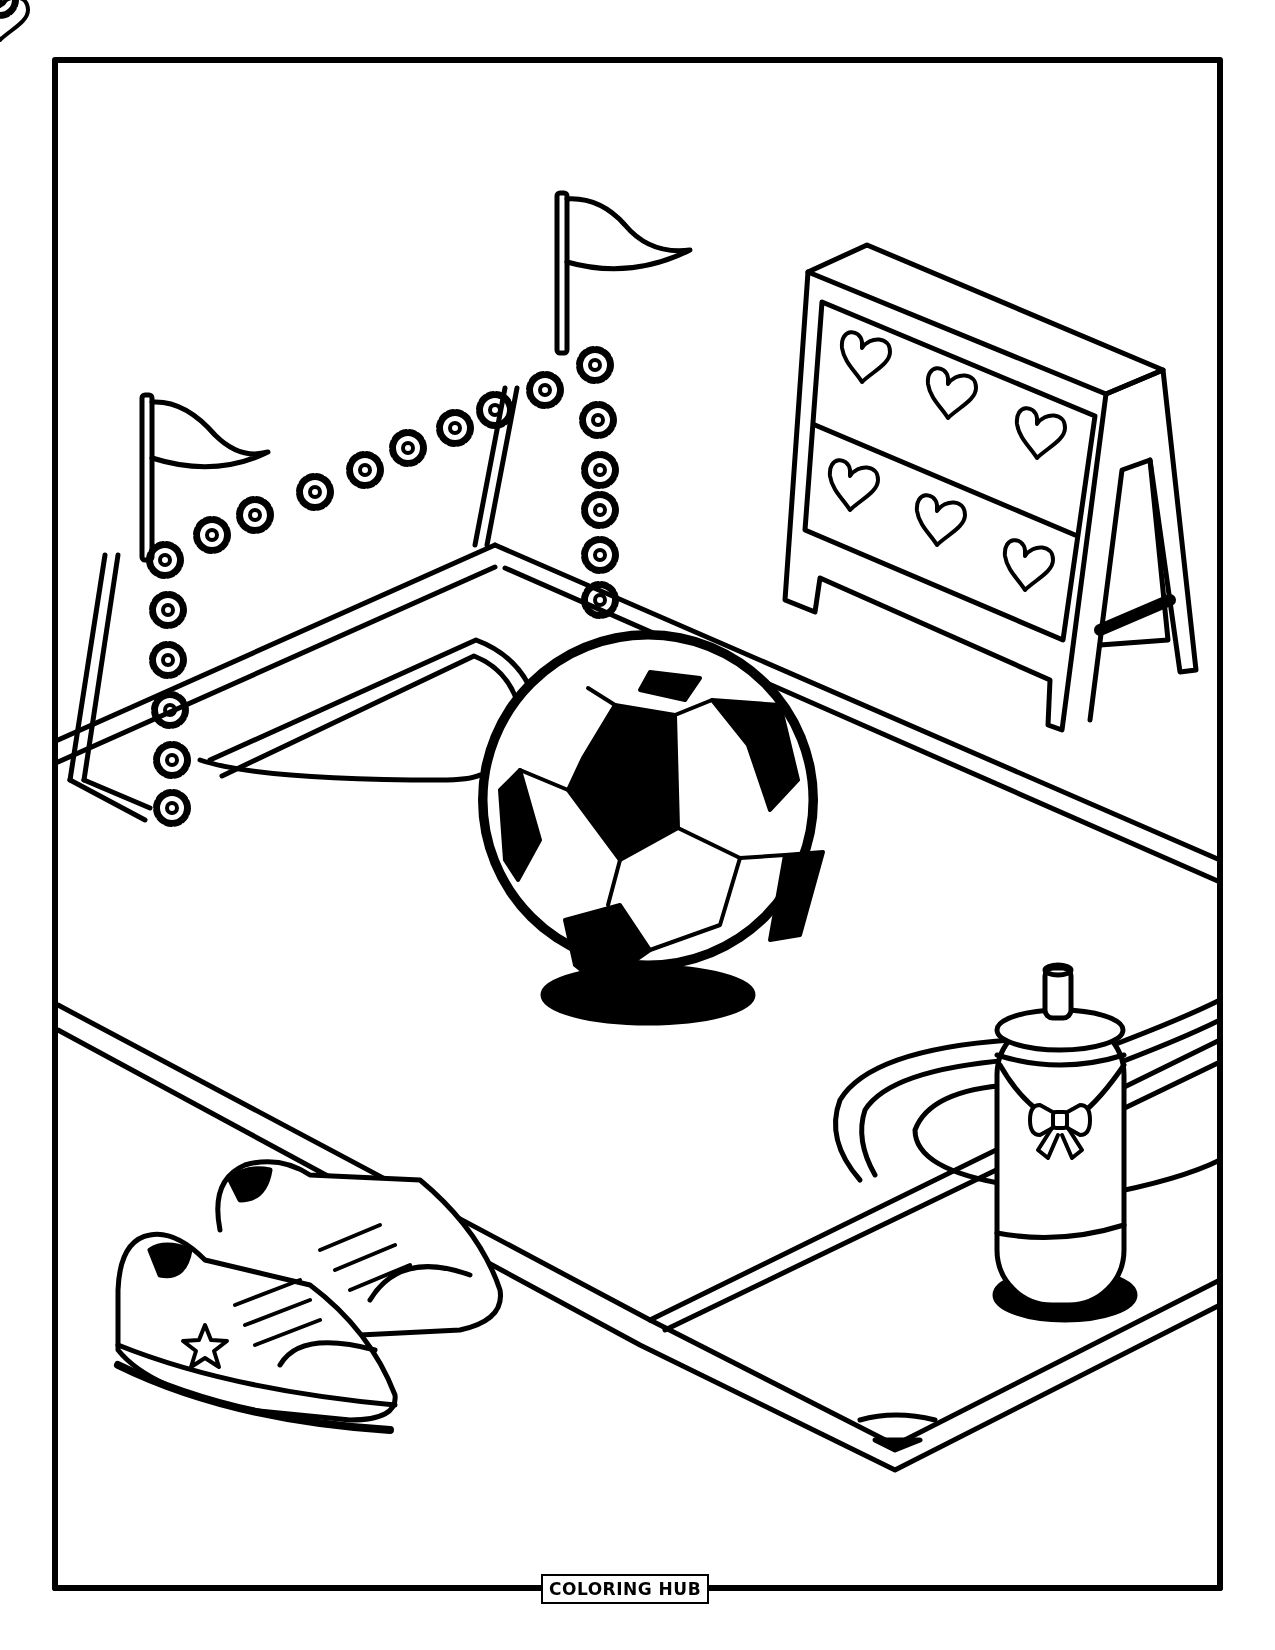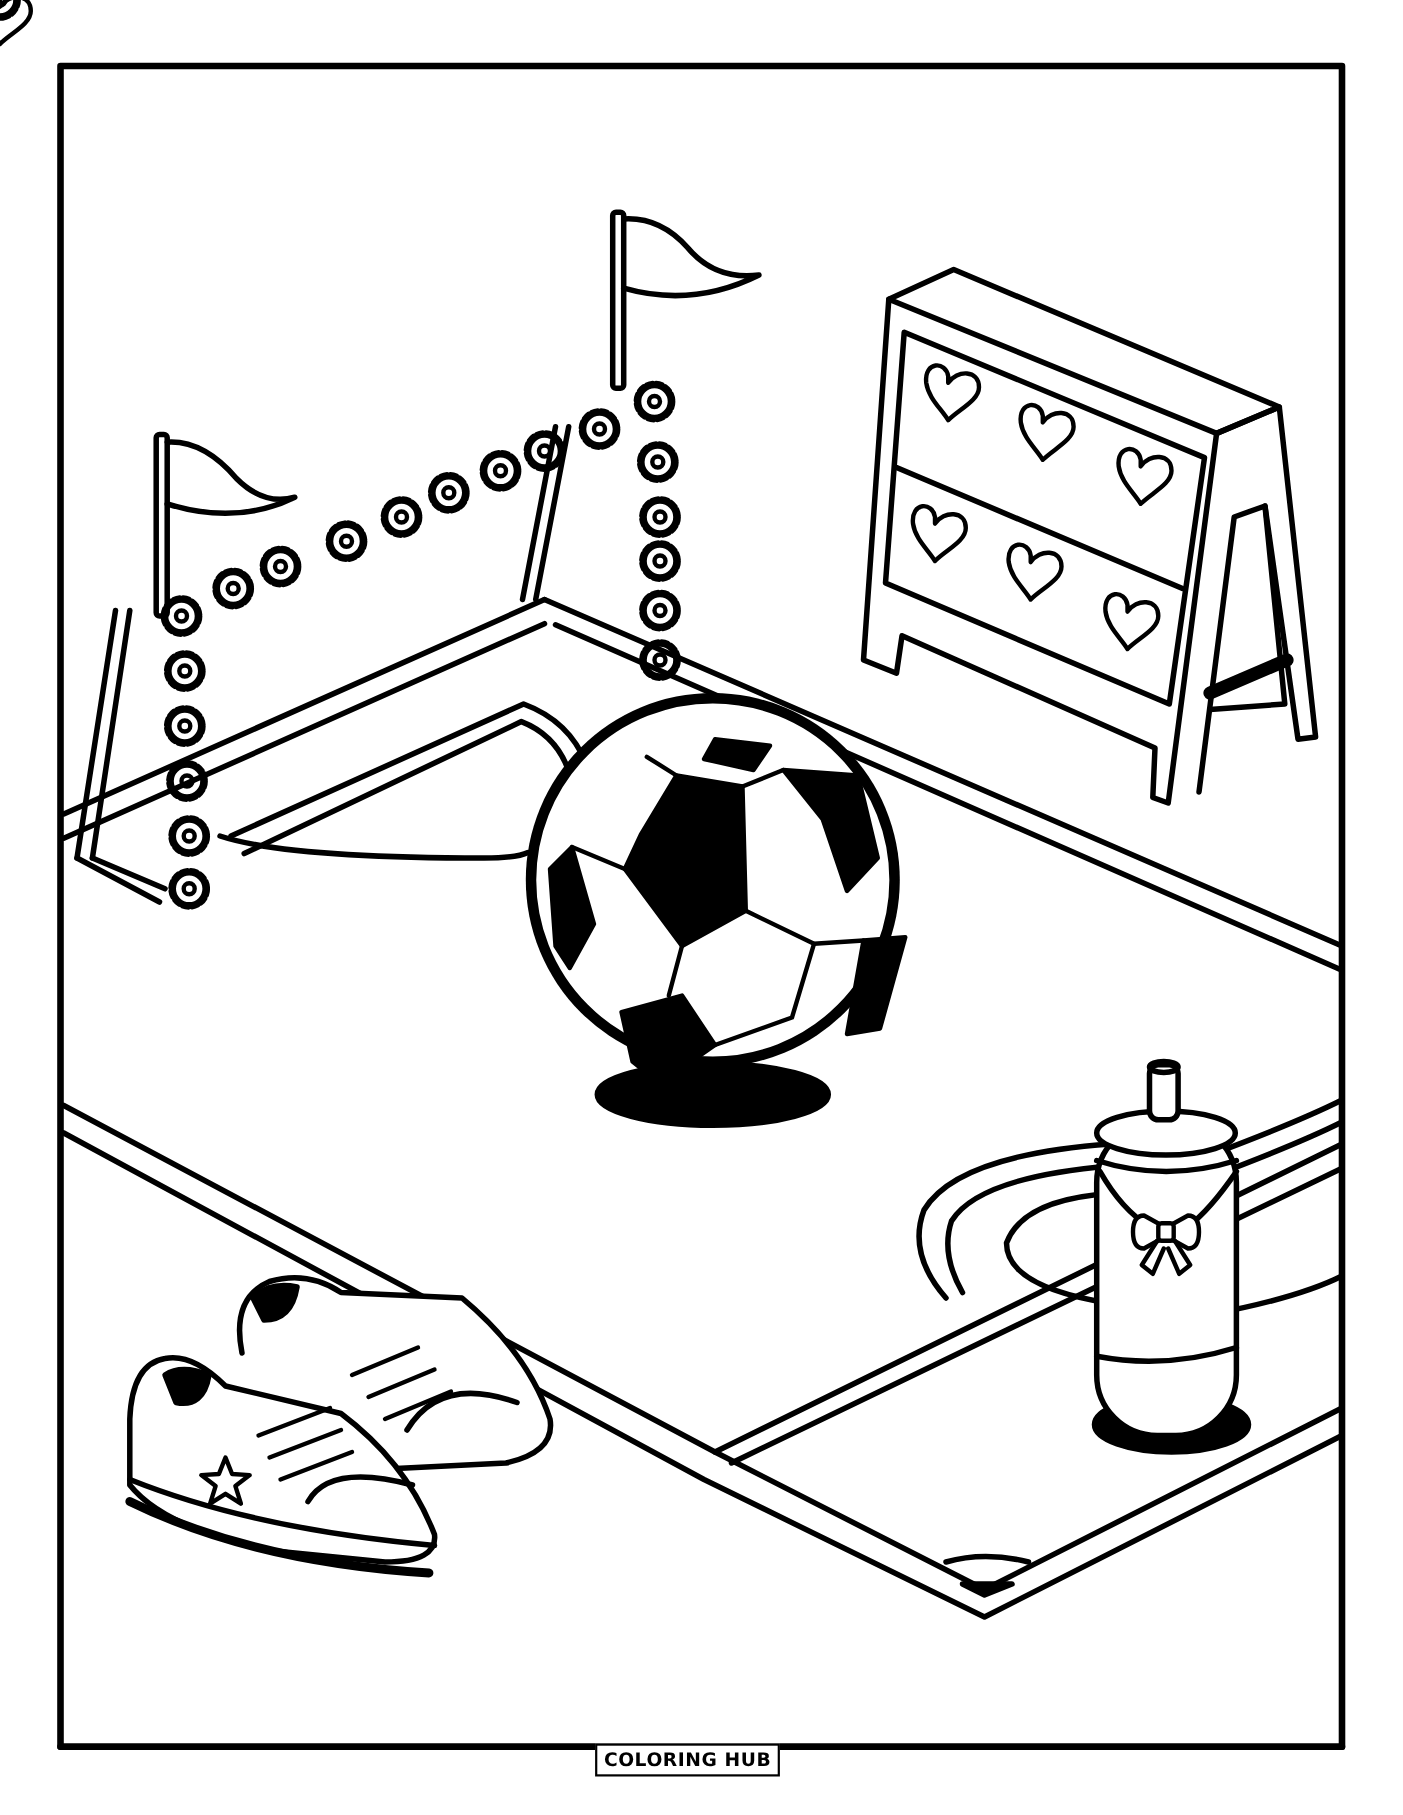--- a/index.html
+++ b/index.html
@@ -2,21 +2,21 @@
 <html><head>
 <meta charset="utf-8">
 <style>
   html, body { margin: 0; padding: 0; background: #ffffff; }
   body { width: 1275px; height: 1650px; position: relative; overflow: hidden; font-family: "DejaVu Sans", sans-serif; }
   #page { position: absolute; left: 0; top: 0; width: 1275px; height: 1650px; }
   svg { position: absolute; left: 0; top: 0; }
   .logo {
     position: absolute; left: 541px; top: 1574px; height: 26px; padding: 0 6px;
     border: 2px solid #000; background: #fff; display: flex; align-items: center;
-    font-family: "DejaVu Sans", sans-serif; font-weight: bold; font-size: 17px; letter-spacing: 0.5px; color: #000; margin-top: 11px;
+    font-family: "DejaVu Sans", sans-serif; font-weight: bold; font-size: 17px; letter-spacing: 0.5px; color: #000;
   }
 </style>
 </head>
 <body>
 
 <div id="page">
   <svg width="1275" height="1650" viewBox="0 0 1275 1650" fill="none" stroke="#000" stroke-width="5" stroke-linejoin="round" stroke-linecap="round">
 
     <rect x="55" y="60" width="1165" height="1528" stroke-width="6"></rect>
 

